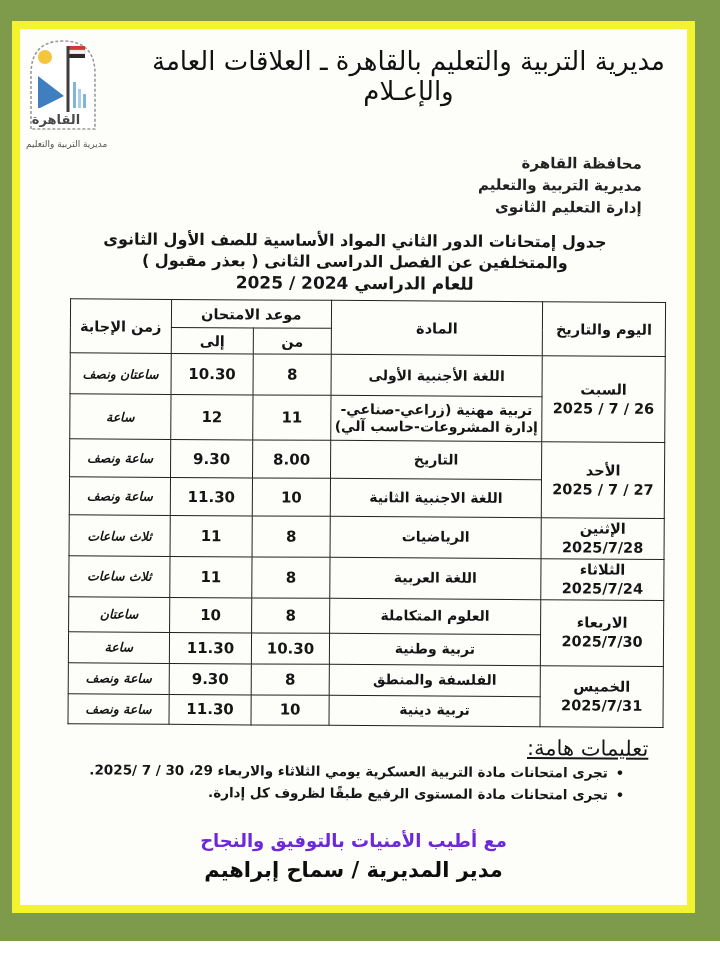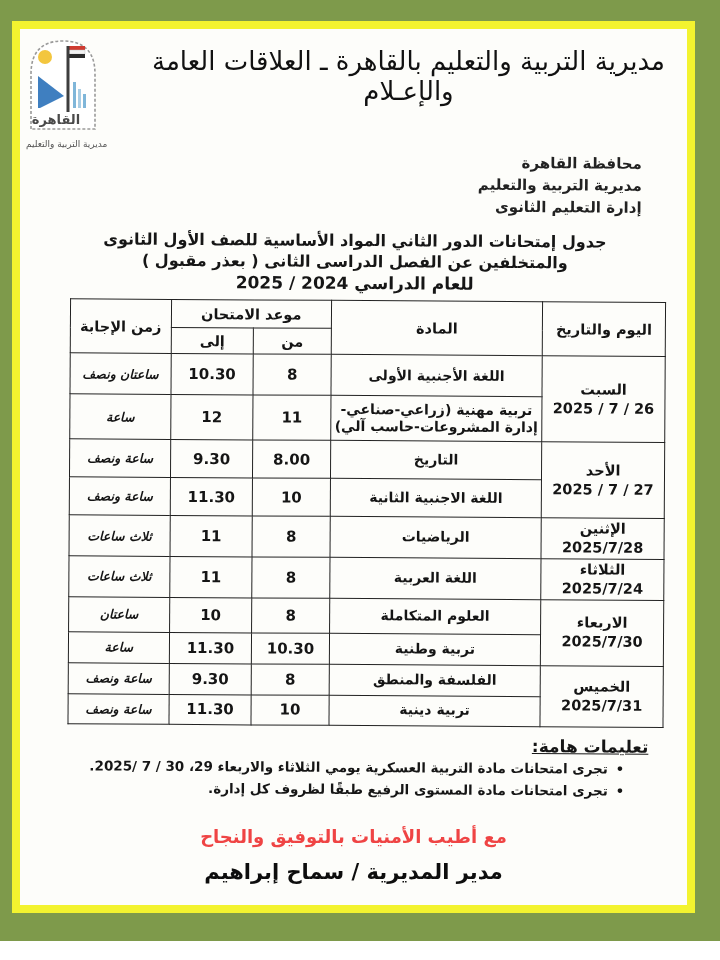--- a/index.html
+++ b/index.html
@@ -39,27 +39,27 @@
   table.exam th{font-size:14.5px;}
   td.subject{font-size:14px;line-height:1.25;}
   td.num{font-size:15px;font-family:"DejaVu Sans",sans-serif;}
   td.dur{font-size:12.5px;font-style:italic;}
   td.day{font-size:14.5px;line-height:1.3;margin-top:20px;}
   td.day .date{display:block;font-size:14.5px;}
   tr.hr1{height:28px;} tr.hr2{height:26px;}
 
   
   .notes{margin:9px 37px 0 0;text-align:right;color:#161616;}
-  .notes-title{display:inline-block;font-size:17px;font-weight:bold;text-decoration:underline;}
+  .notes-title{display:inline-block;font-size:21px;font-weight:normal;text-decoration:underline;}
   .note-item{margin:2px 24px 0 0;font-size:13.5px;font-weight:bold;line-height:1.5;}
   .note-item .bullet{display:inline-block;margin-left:8px;font-size:13px;}
 
   
-  .wishes{margin-top:26px;text-align:center;font-size:18px;font-weight:bold;color:#ef4444;}
-  .signature{margin-top:13px;text-align:center;font-size:21px;font-weight:bold;color:#0d0d0d;}
+  .wishes{margin-top:26px;text-align:center;font-size:18px;font-weight:bold;color:#6d28d9;}
+  .signature{margin-top:7px;text-align:center;font-size:21px;font-weight:bold;color:#0d0d0d;}
 </style>
 </head>
 <body>
 
 <div class="page">
   <div class="frame">
     <div class="paper">
       <div class="paper-inner">
 
         <div class="header">

